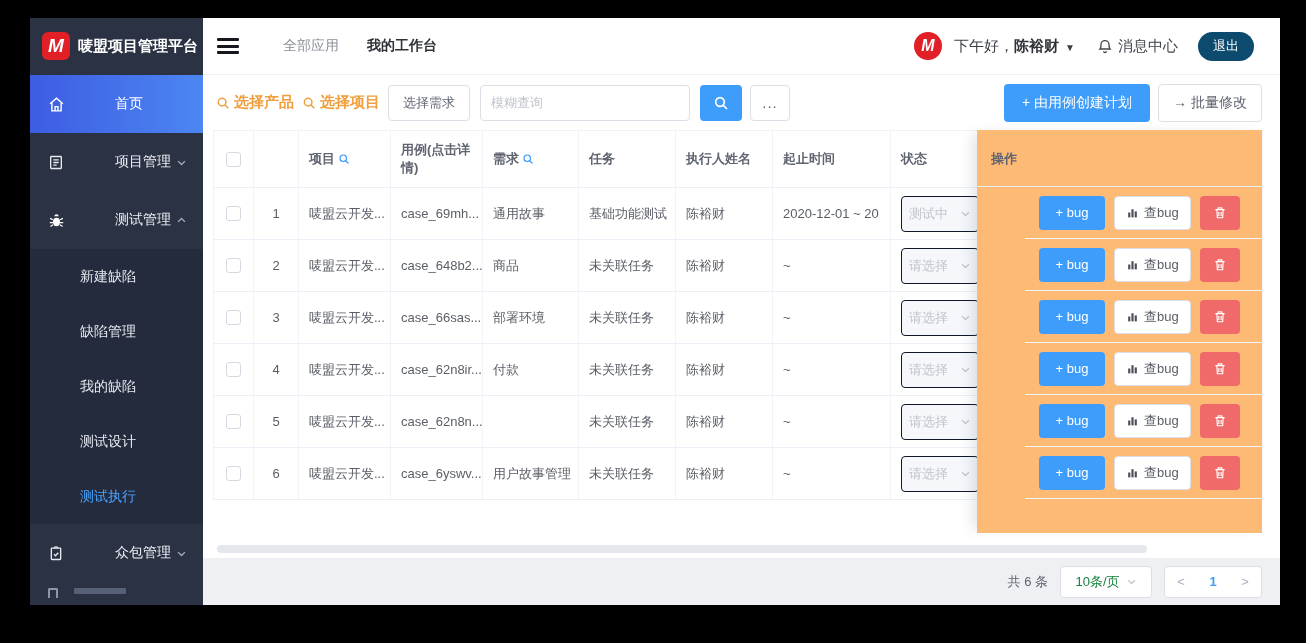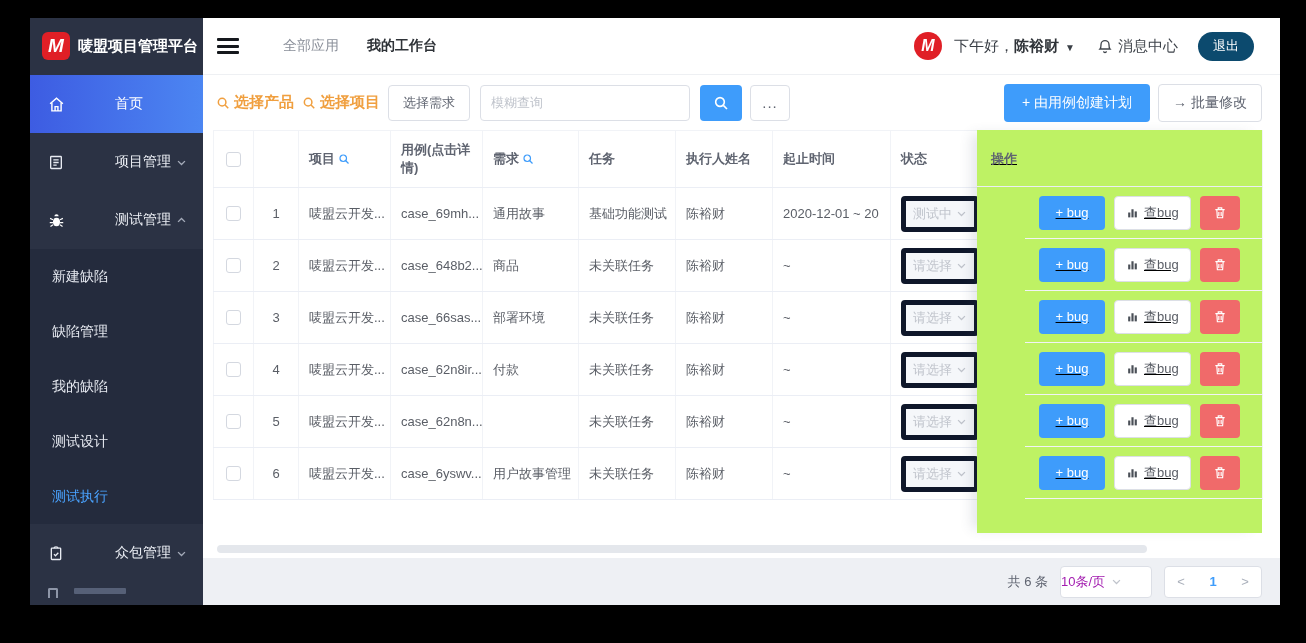--- a/index.html
+++ b/index.html
@@ -26,21 +26,21 @@
   .logout-btn{background:#0c4a6e;color:#fff;font-size:13px;border:none;border-radius:15px;height:29px;padding:0 15px;margin-left:8px;cursor:pointer;}
 
   
   .sidebar{position:absolute;left:0;top:57px;width:173px;height:530px;background:#2b3244;z-index:20;overflow:hidden;}
   .side-item{height:58px;display:flex;align-items:center;padding:0 16px 0 18px;color:#eceff5;font-size:14px;cursor:pointer;position:relative;}
   .side-item .s-ico{width:17px;height:17px;margin-right:14px;flex:0 0 17px;display:flex;align-items:center;}
   .side-item .s-label{flex:1;margin-left:36px;}
   .side-item .s-chev{width:11px;height:11px;opacity:.75;}
   .side-item.active{background:linear-gradient(90deg,#3d5ce2,#4c86f2);color:#fff;}
   .submenu{background:#242b3d;}
-  .subitem{height:55px;line-height:55px;padding-left:22px;color:#e6e9f0;font-size:14px;cursor:pointer;}
+  .subitem{height:55px;line-height:55px;padding-left:50px;color:#e6e9f0;font-size:14px;cursor:pointer;}
   .subitem.active{color:#4aa3ff;}
   .side-partial{height:58px;display:flex;align-items:flex-start;padding:6px 16px 0 18px;color:#aab1c2;}
   .side-partial .stub{width:10px;height:10px;border:2px solid #8e96a8;border-bottom:none;border-radius:2px 2px 0 0;}
   .side-partial .stub2{width:52px;height:6px;background:#566077;margin-left:16px;border-radius:1px;}
 
   
   .content{position:absolute;left:173px;top:57px;width:1077px;height:530px;background:#fff;}
   .toolbar{height:55px;display:flex;align-items:center;padding:0 18px 0 13px;gap:8px;background:#fff;}
   .filter-link{display:flex;align-items:center;gap:4px;color:#f09f3f;font-size:15px;font-weight:bold;cursor:pointer;white-space:nowrap;}
   .btn{border:1px solid #dcdfe6;background:#fff;color:#5f6470;font-size:13px;border-radius:4px;height:36px;padding:0 14px;cursor:pointer;white-space:nowrap;}
@@ -55,37 +55,37 @@
   
   .table-wrap{position:absolute;left:10px;top:55px;width:1049px;}
   table{border-collapse:collapse;table-layout:fixed;width:1049px;}
   th,td{border-right:1px solid #f1f3f7;border-bottom:1px solid #ebeef5;font-size:13px;color:#5a5e66;text-align:left;padding:0 10px;overflow:hidden;white-space:nowrap;}
   thead th{height:57px;color:#5f6470;font-weight:bold;border-top:1px solid #f1f3f7;background:#fff;white-space:normal;line-height:1.4;}
   tbody td{height:52px;background:#fff;}
   th:first-child,td:first-child{border-left:1px solid #f1f3f7;}
   .cb{width:15px;height:15px;border:1px solid #d4d8e0;border-radius:3px;background:#fff;margin:0 auto;cursor:pointer;}
   .col-center{text-align:center;}
   .hdr-flex{display:flex;align-items:center;gap:3px;}
-  .sel{width:78px;height:36px;background:#f5f7fa;border:5px solid #0f172a;border-radius:4px;display:flex;align-items:center;padding:0 7px;cursor:not-allowed;}
+  .sel{width:78px;height:36px;background:#f5f7fa;border:1px solid #0f172a;border-radius:4px;display:flex;align-items:center;padding:0 7px;cursor:not-allowed;}
   .sel .sel-txt{flex:1;font-size:13px;color:#c0c4cc;overflow:hidden;white-space:nowrap;width:44px;}
   .sel .sel-chev{flex:0 0 11px;}
 
   
-  .panel{position:absolute;left:774px;top:55px;width:285px;height:403px;background:#bef264;box-shadow:-9px 0 12px -4px rgba(60,70,90,.14);z-index:10;text-decoration:underline;}
+  .panel{position:absolute;left:774px;top:55px;width:285px;height:403px;background:#fdba74;box-shadow:-9px 0 12px -4px rgba(60,70,90,.14);z-index:10;}
   .panel-hdr{height:57px;line-height:57px;padding-left:14px;font-size:13px;font-weight:bold;color:#5f6470;border-bottom:1px solid #ebeef5;}
   .panel-row{height:52px;display:flex;align-items:center;gap:9px;padding-left:14px;border-bottom:1px solid #f2f3f6;margin-left:48px;}
   .abtn-add{width:66px;height:34px;background:#3e9cfb;border:none;border-radius:4px;color:#fff;font-size:13px;cursor:pointer;}
   .abtn-view{height:34px;border:1px solid #dcdfe6;background:#fff;border-radius:4px;color:#5a5e66;font-size:13px;display:flex;align-items:center;gap:5px;padding:0 11px;cursor:pointer;}
   .abtn-del{width:40px;height:34px;background:#f06a6a;border:none;border-radius:4px;display:flex;align-items:center;justify-content:center;cursor:pointer;}
 
   
   .hscroll{position:absolute;left:14px;top:470px;width:930px;height:8px;border-radius:4px;background:#e4e7ec;}
   .footer{position:absolute;left:0;top:483px;width:1077px;height:47px;background:#eef0f4;display:flex;align-items:center;justify-content:flex-end;padding-right:18px;gap:12px;}
   .total-txt{font-size:13px;color:#5f6470;}
-  .psize{width:92px;height:32px;border:1px solid #dcdfe6;background:#fff;border-radius:4px;display:flex;align-items:center;gap:6px;font-size:13px;color:#a21caf;cursor:pointer;}
+  .psize{width:92px;height:32px;border:1px solid #dcdfe6;background:#fff;border-radius:4px;display:flex;align-items:center;justify-content:center;gap:6px;font-size:13px;color:#15803d;cursor:pointer;}
   .pager{height:32px;border:1px solid #dcdfe6;background:#fff;border-radius:4px;display:flex;align-items:center;}
   .pager .pg{width:32px;text-align:center;font-size:13px;color:#aab0bb;cursor:pointer;}
   .pager .pg.cur{color:#3e9cfb;font-weight:bold;}
   svg{display:block;}
 </style>
 </head>
 <body>
 
 <div class="stage">
   <div class="app">

